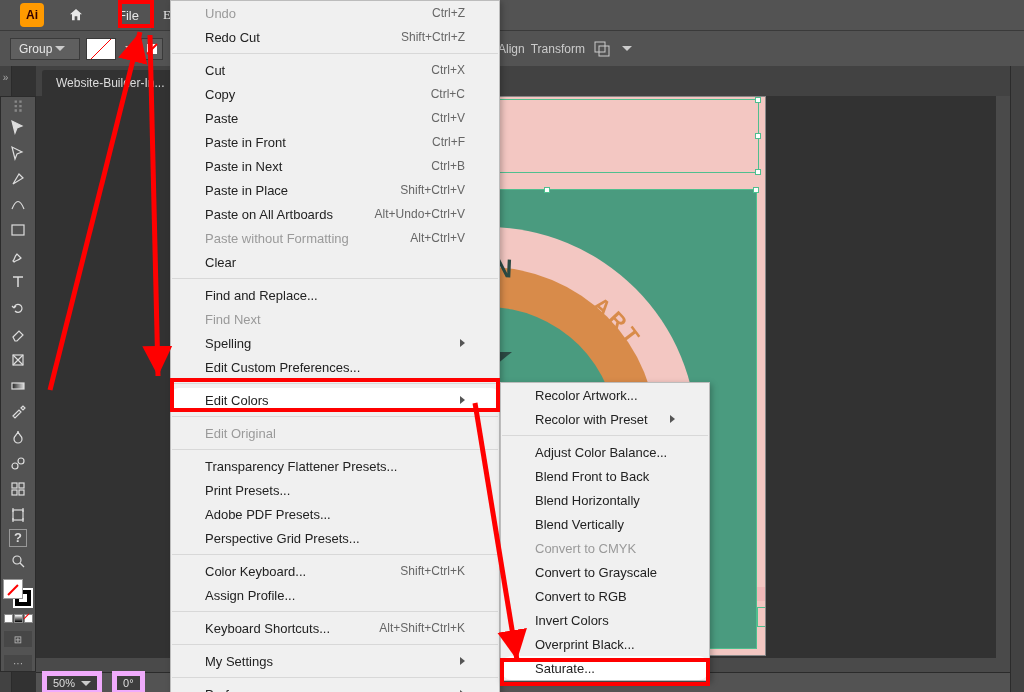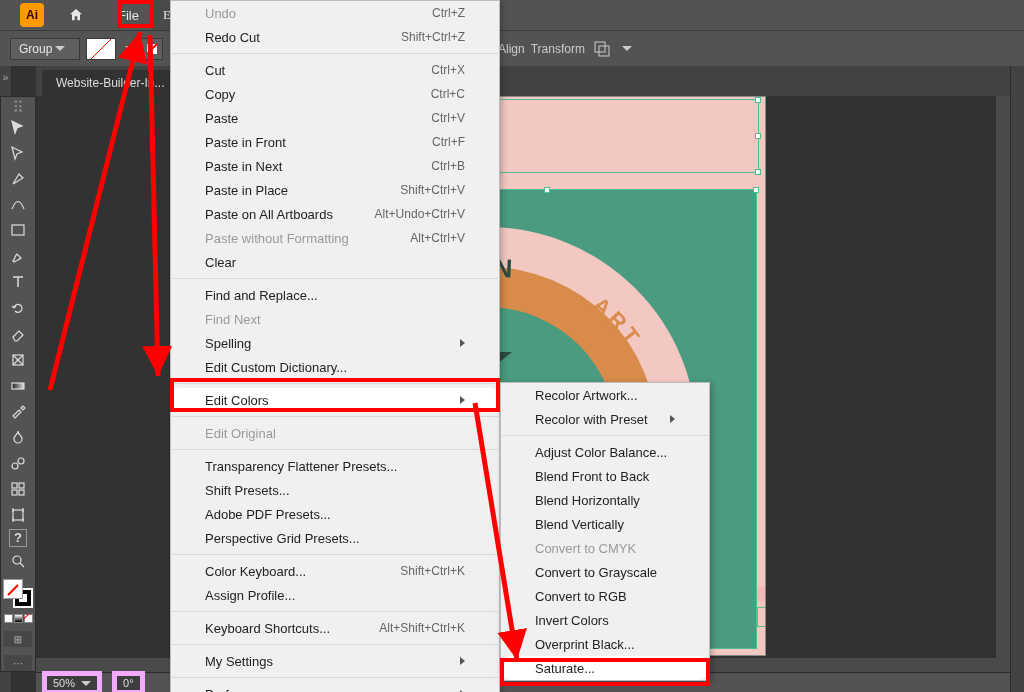--- a/index.html
+++ b/index.html
@@ -368,40 +368,40 @@
     </div>
     <div class="item disabled">
       <span>Find Next</span>
       <span></span>
     </div>
     <div class="item">
       <span>Spelling</span>
       <span class="sub-ind chev-r"></span>
     </div>
     <div class="item">
-      <span>Edit Custom Dictionary...</span>
+      <span>Edit Custom Preferences...</span>
       <span></span>
     </div>
     <div class="sep"></div>
     <div class="item" style="background: rgb(255, 255, 255); border-radius: 8px;">
       <span>Edit Colors</span>
       <span class="sub-ind chev-r"></span>
     </div>
     <div class="sep"></div>
     <div class="item disabled">
       <span>Edit Original</span>
       <span></span>
     </div>
     <div class="sep"></div>
     <div class="item">
       <span>Transparency Flattener Presets...</span>
       <span></span>
     </div>
     <div class="item">
-      <span>Shift Presets...</span>
+      <span>Print Presets...</span>
       <span></span>
     </div>
     <div class="item">
       <span>Adobe PDF Presets...</span>
       <span></span>
     </div>
     <div class="item">
       <span>Perspective Grid Presets...</span>
       <span></span>
     </div>

